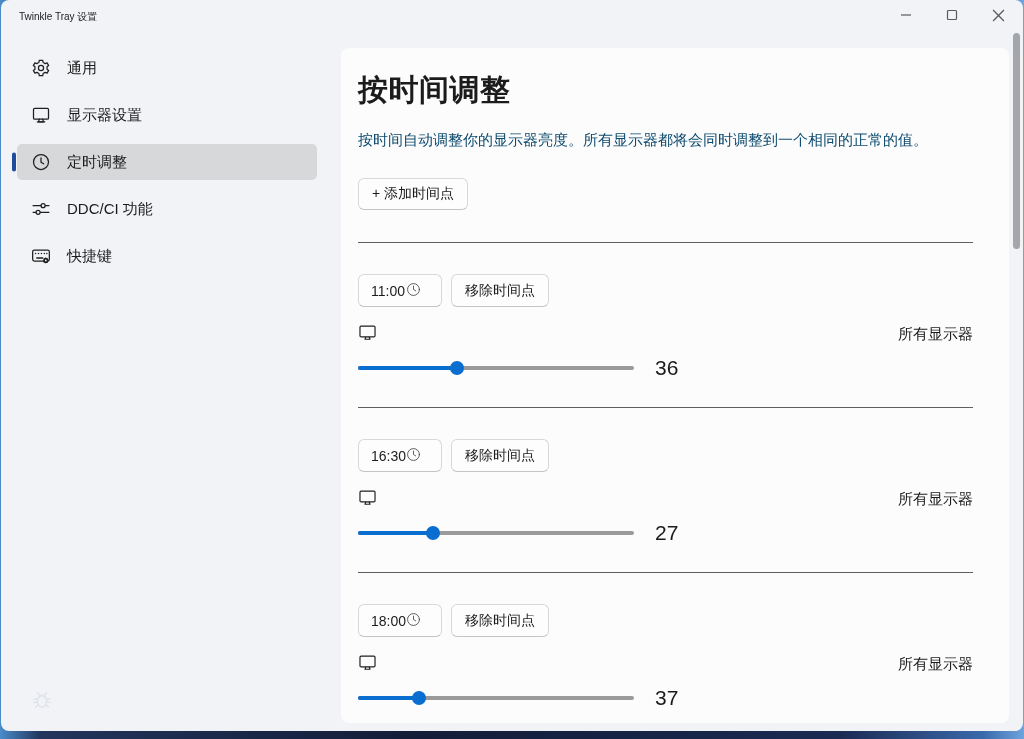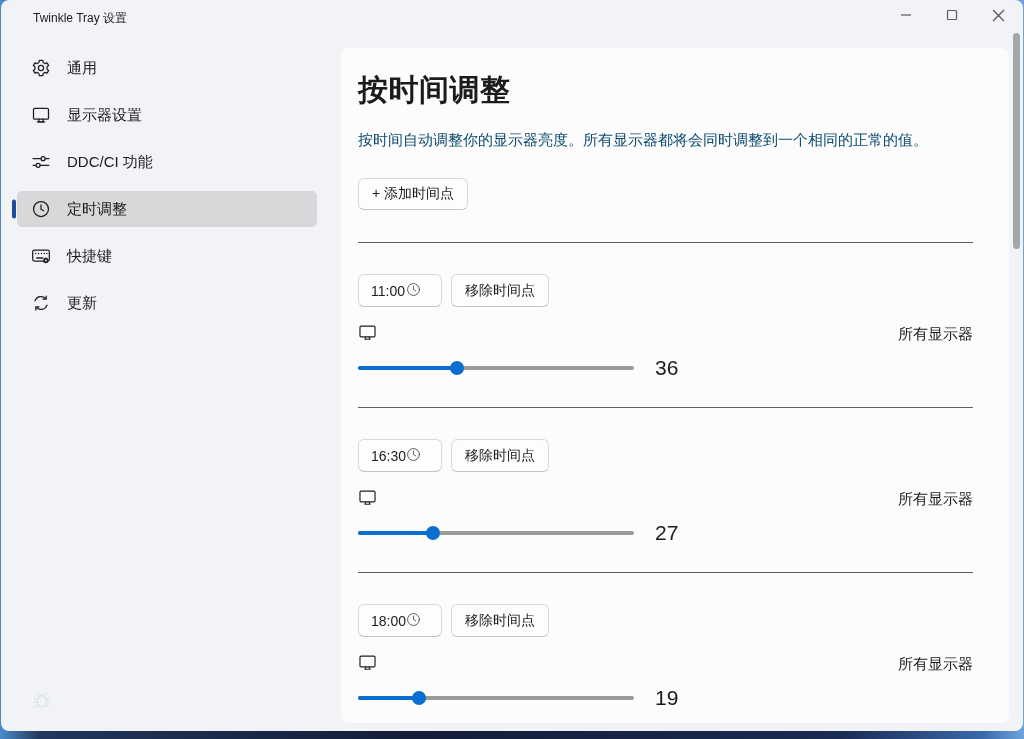--- a/index.html
+++ b/index.html
@@ -9,21 +9,21 @@
     color:#1b1b1b;
     background:linear-gradient(90deg,#4a8cc9 0%,#22355c 4%,#131d38 40%,#1a2a52 82%,#3a69ab 96%,#6ea4dd 100%);
   }
   .window {
     position:absolute; left:1px; top:0; width:1022px; height:731px;
     background:#f1f3f7; border-radius:8px;
   }
 
   
   .titlebar { position:absolute; left:0; top:0; width:100%; height:40px; }
-  .titlebar .app-title { position:absolute; left:32px; top:10px; font-size:12px; color:#1b1b1b; }
+  .titlebar .app-title { position:absolute; left:18px; top:10px; font-size:10px; color:#1b1b1b; }
   .win-controls { position:absolute; right:2px; top:0; display:flex; }
   .win-btn { width:46px; height:33px; display:flex; align-items:center; justify-content:center;
              background:transparent; border:none; cursor:default; }
   .win-btn svg { stroke:#5b5b5b; stroke-width:1.2; fill:none; }
 
   
   .sidebar { position:absolute; left:16px; top:50px; width:300px;text-align:right; }
   .nav-item { position:relative; height:36px; margin-bottom:11px; display:flex; align-items:center;
               padding-left:14px; border-radius:5px; cursor:default; }
   .nav-item.selected { background:#d7d8da; }
@@ -131,73 +131,61 @@
       <span class="nav-icon">
         <svg width="20" height="20" viewBox="0 0 24 24">
           <rect x="3" y="4" width="18" height="13" rx="1.5"></rect>
           <path d="M10 17l-1 3.2h6L14 17"></path>
             <path d="M7.5 20.2h9"></path>
         </svg>
       </span>
       <span class="nav-label">显示器设置</span>
     </div>
 
+    <div class="nav-item selected">
+      <span class="accent-pill" style="background: rgb(30, 75, 158);"></span>
+      <span class="nav-icon">
+        <svg width="20" height="20" viewBox="0 0 24 24">
+          <circle cx="12" cy="12" r="9"></circle>
+          <path d="M12 7v5.2l3.2 2"></path>
+        </svg>
+      </span>
+      <span class="nav-label">定时调整</span>
+    </div>
+
     <div class="nav-item">
 
       <span class="nav-icon">
         <svg width="20" height="20" viewBox="0 0 24 24">
           <line x1="2.5" y1="8" x2="21.5" y2="8"></line>
             <circle cx="14.5" cy="8" r="2.4" fill="#f1f3f7"></circle>
           <line x1="2.5" y1="16" x2="21.5" y2="16"></line>
             <circle cx="8.5" cy="16" r="2.4" fill="#f1f3f7"></circle>
         </svg>
       </span>
       <span class="nav-label">DDC/CI 功能</span>
-    </div>
-
-    <div class="nav-item selected">
-      <span class="accent-pill" style="background: rgb(30, 75, 158);"></span>
-      <span class="nav-icon">
-        <svg width="20" height="20" viewBox="0 0 24 24">
-          <circle cx="12" cy="12" r="9"></circle>
-          <path d="M12 7v5.2l3.2 2"></path>
-        </svg>
-      </span>
-      <span class="nav-label">定时调整</span>
     </div>
 
     <div class="nav-item">
 
       <span class="nav-icon">
         <svg width="20" height="20" viewBox="0 0 24 24">
           <rect x="2" y="5" width="20" height="13" rx="2"></rect>
           <path d="M5.5 9h.01M9 9h.01M12.5 9h.01M16 9h.01M19 9h.01" stroke-width="1.8"></path>
           <path d="M7 14.5h7" stroke-width="1.8"></path>
           <g fill="#1f1f1f" stroke="none">
             <circle cx="17.8" cy="17.3" r="3.1"></circle>
             <path d="M17.8 13.4l.6 1h-1.2zM17.8 21.2l.6-1h-1.2zM14 17.3l1-.6v1.2zM21.6 17.3l-1-.6v1.2zM15.1 14.6l1.1.2-.8.8zM20.5 20l-1.1-.2.8-.8zM15.1 20l.3-1.1.8.8zM20.5 14.6l-.3 1.1-.8-.8z"></path>
             <circle cx="17.8" cy="17.3" r="1.1" fill="#f1f3f7"></circle>
           </g>
         </svg>
       </span>
       <span class="nav-label">快捷键</span>
     </div>
 
-    <div class="nav-item">
-
-      <span class="nav-icon">
-        <svg width="20" height="20" viewBox="0 0 24 24">
-          <path d="M4.8 9.5a7.6 7.6 0 0 1 12.9-2.6"></path>
-          <path d="M18.2 3.6v3.8h-3.8"></path>
-          <path d="M19.2 14.5a7.6 7.6 0 0 1-12.9 2.6"></path>
-          <path d="M5.8 20.4v-3.8h3.8"></path>
-        </svg>
-      </span>
-      <span class="nav-label">更新</span>
-    </div>
   </nav>
 
   <main class="content">
     <h1>按时间调整</h1>
     <p class="desc">按时间自动调整你的显示器亮度。所有显示器都将会同时调整到一个相同的正常的值。</p>
     <button class="btn add-btn">+ 添加时间点</button>
     <div class="divider first"></div>
     <div id="entries">
   <section class="entry">
     <div class="time-row">
@@ -286,21 +274,21 @@
         </svg>
       </span>
       <span class="monitors-label">所有显示器</span>
     </div>
     <div class="slider-row">
       <div class="slider">
         <div class="track"></div>
         <div class="fill" style="width: 22%; background: rgb(10, 110, 209);"></div>
         <div class="thumb" style="left: 22%; background: rgb(10, 110, 209);"></div>
       </div>
-      <span class="slider-value">19</span>
+      <span class="slider-value">37</span>
     </div>
 
   </section>
 </div>
   </main>
 
   <div class="scroll-thumb"></div>
 
   <div class="bug-icon">
     <svg width="22" height="22" viewBox="0 0 24 24">

